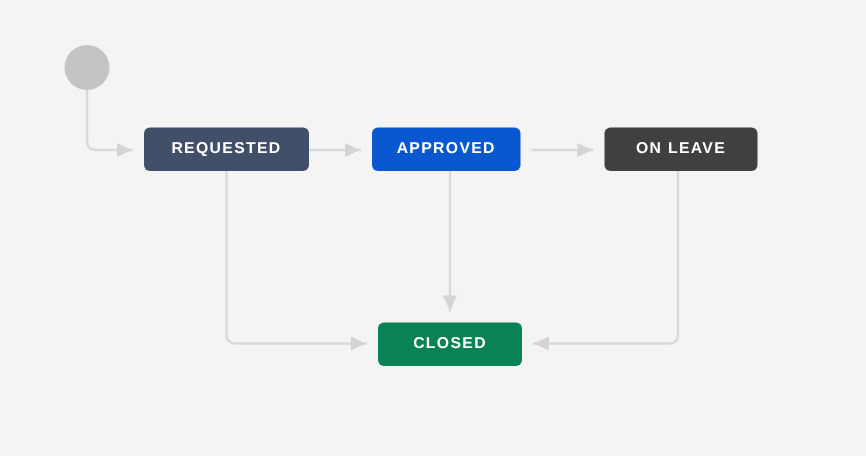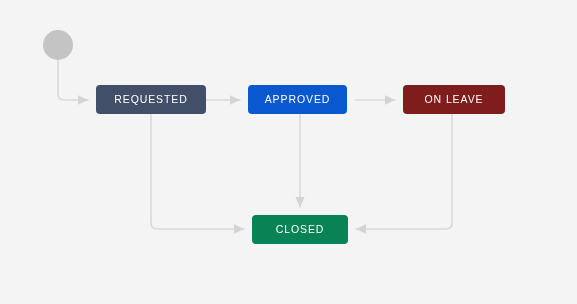--- a/index.html
+++ b/index.html
@@ -29,41 +29,41 @@
   }
   .node {
     position: absolute;
     box-sizing: border-box;
     display: flex;
     align-items: center;
     justify-content: center;
     border-radius: 4px;
     color: #ffffff;
     font-size: 10.5px;
-    font-weight: normal;
+    font-weight: bold;
     letter-spacing: 0.9px;
     text-align: center;
     white-space: nowrap;
     user-select: none;
   }
   .node-label {
     display: block;
     line-height: 1;
   }
   #node-requested {
     left: 96px;  top: 85px;  width: 110px; height: 29px;
     background: #424f68;
   }
   #node-approved {
     left: 248px; top: 85px;  width: 99px; height: 29px;
     background: #0a58d0;
   }
   #node-onleave {
     left: 403px; top: 85px;  width: 102px; height: 29px;
-    background: #7f1d1d;
+    background: #404040;
   }
   #node-closed {
     left: 252px; top: 215px; width: 96px;  height: 29px;
     background: #098256;
   }
   #start-node {
     position: absolute;
     left: 43px;
     top: 30px;
     width: 30px;

